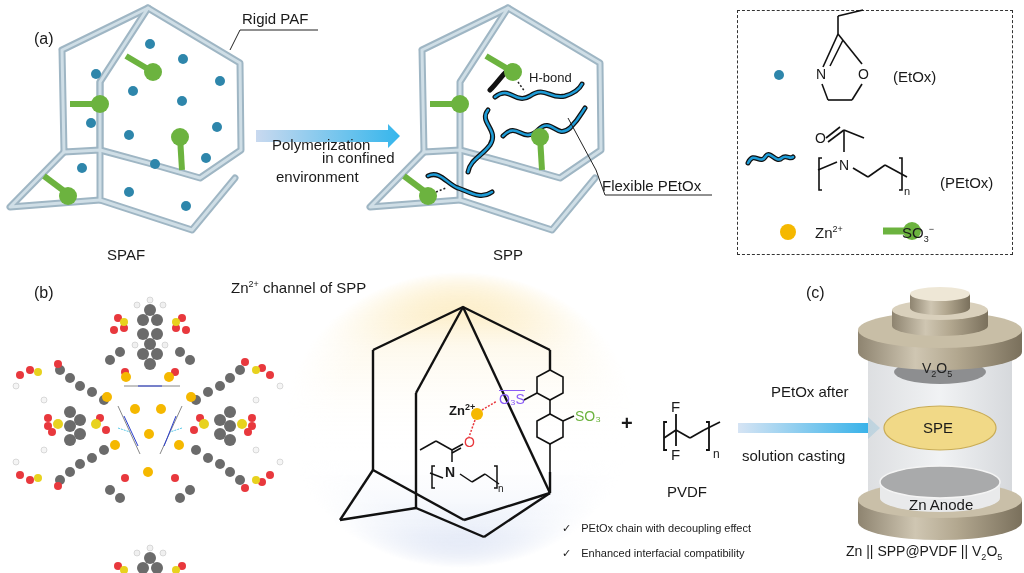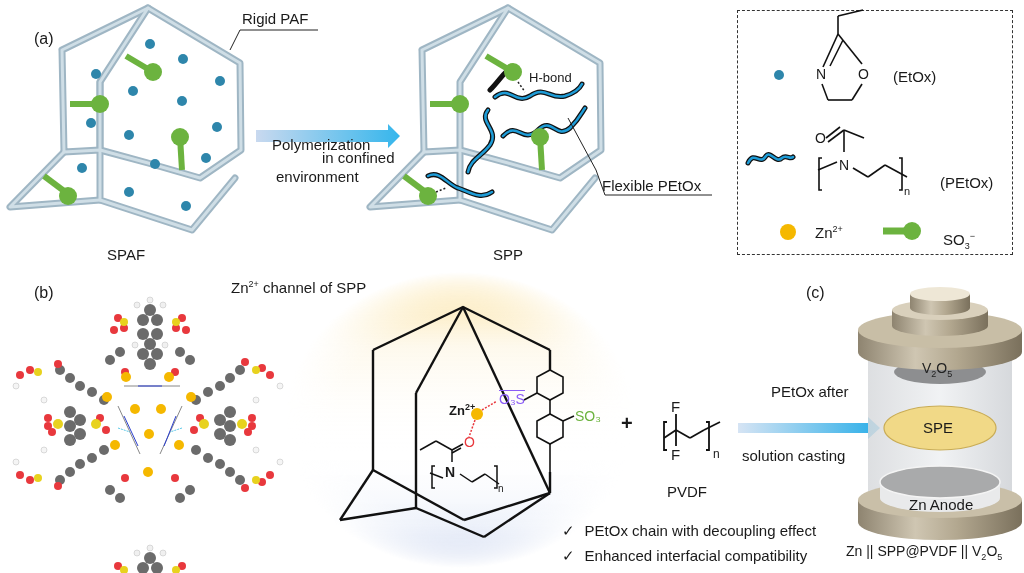--- a/index.html
+++ b/index.html
@@ -4,21 +4,21 @@
 <style>
   html, body { margin: 0; padding: 0; background: #ffffff; }
   body { width: 1024px; height: 573px; position: relative; overflow: hidden;
          font-family: "Liberation Sans", sans-serif; color: #1a1a1a; }
   .abs { position: absolute; }
   .lbl { font-size: 15px; white-space: nowrap; }
   .panel-letter { font-size: 16px; }
   svg { position: absolute; left: 0; top: 0; overflow: visible; }
   .legend-box { position: absolute; left: 737px; top: 10px; width: 276px; height: 245px;
                 border: 1.6px dashed #333; box-sizing: border-box; }
-  .chk { font-size: 15px; }
+  .chk { font-size: 11px; }
   sub, sup { font-size: 9px; }
 </style>
 </head>
 <body>
 
 <div class="abs panel-letter" style="left:34px; top:30px;">(a)</div>
 
 <svg width="1024" height="573">
   <g fill="none" stroke="#9fb6c4" stroke-width="7" stroke-linejoin="round" stroke-linecap="round">
     <polyline points="62,50 148,8 240,63 241,150 200,178 148,163 100,150 64,152 62,50"></polyline>
@@ -161,21 +161,21 @@
   <circle cx="912" cy="231" r="9" fill="#6cb33f"></circle>
 </svg>
 <div class="abs" style="left:816px; top:66px; font-size:14px;">N</div>
 <div class="abs" style="left:858px; top:66px; font-size:14px;">O</div>
 <div class="abs lbl" style="left:893px; top:68px;">(EtOx)</div>
 <div class="abs" style="left:815px; top:130px; font-size:14px;">O</div>
 <div class="abs" style="left:839px; top:157px; font-size:14px;">N</div>
 <div class="abs" style="left:904px; top:185px; font-size:11px;">n</div>
 <div class="abs lbl" style="left:940px; top:174px;text-align:center;">(PEtOx)</div>
 <div class="abs lbl" style="left:815px; top:224px;"><span>Zn</span><sup>2+</sup></div>
-<div class="abs lbl" style="left:943px; top:224px;margin-top:7px;"><span>SO</span><sub>3</sub><sup>−</sup></div>
+<div class="abs lbl" style="left:902px; top:224px;"><span>SO</span><sub>3</sub><sup>−</sup></div>
 
 <div class="abs panel-letter" style="left:34px; top:284px;">(b)</div>
 
 <svg width="1024" height="573">
   <g id="arm">
     <g fill="#6b6b6b">
       <circle cx="150" cy="310" r="6"></circle>
         <circle cx="143" cy="320" r="6"></circle>
         <circle cx="157" cy="320" r="6"></circle>
       <circle cx="143" cy="334" r="6"></circle>

